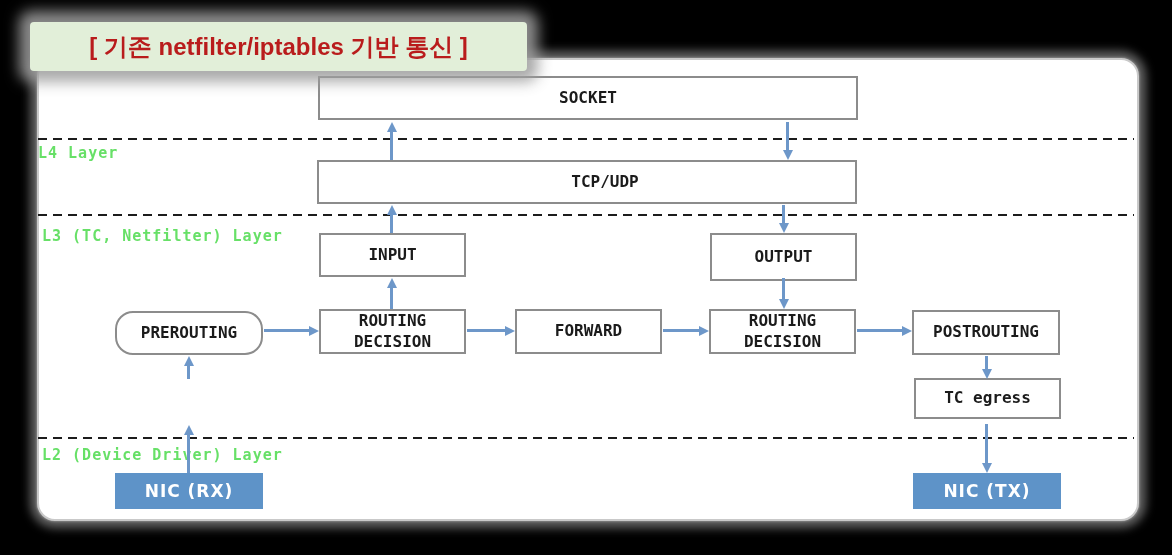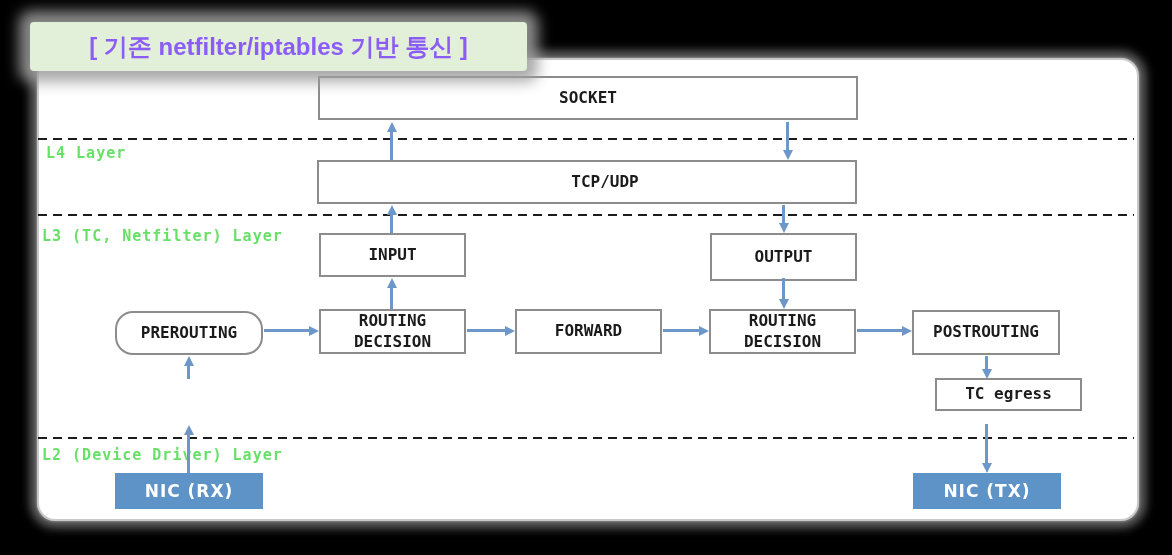--- a/index.html
+++ b/index.html
@@ -10,21 +10,21 @@
   .panel {
     position:absolute; left:37px; top:58px; width:1098px; height:459px;
     background:#fff; border-radius:18px; border:2px solid #c9c9c9;
     box-shadow:0 0 10px 7px rgba(150,150,150,0.65), 0 0 2px 1px rgba(120,120,120,0.8);
   }
   .title-box {
     position:absolute; left:30px; top:22px; width:497px; height:49px;
     background:var(--title-bg,#e2efd9); border-radius:4px;
     display:flex; align-items:center; justify-content:center;
     font-family:"Liberation Sans", sans-serif; font-weight:bold;
-    font-size:24px; color:#8b5cf6;
+    font-size:24px; color:#b91c1c;
     box-shadow:0 0 14px 11px rgba(158,158,158,0.88);
   }
   .node {
     position:absolute; background:#fff; border:2px solid #8c8c8c;
     display:flex; align-items:center; justify-content:center; text-align:center;
     font-weight:bold; font-size:16px; color:#1b1b1b; line-height:1.3;
     box-sizing:border-box;
   }
   .node.nic {
     background:var(--nic-fill,#5e93c8); border:none; color:#fff;
@@ -50,21 +50,21 @@
 <body>
 
 <div class="stage">
 
   <div class="panel"></div>
 
   <div class="dashline" style="top:138px;"></div>
   <div class="dashline" style="top:214px;"></div>
   <div class="dashline" style="top:437px;"></div>
 
-  <div class="layer-label" style="left:46px; top:144px;">L4 Layer</div>
+  <div class="layer-label" style="left:38px; top:144px;">L4 Layer</div>
   <div class="layer-label" style="left:42px; top:227px;">L3 (TC, Netfilter) Layer</div>
   <div class="layer-label" style="left:42px; top:446px;">L2 (Device Driver) Layer</div>
 
   <div class="node" style="left:318px; top:76px;  width:540px; height:44px;">
       <span>SOCKET</span>
     </div>
   <div class="node" style="left:317px; top:160px; width:540px; height:44px;padding-left:36px;">
       <span>TCP/UDP</span>
     </div>
   <div class="node" style="left:319px; top:233px; width:147px; height:44px;">
@@ -81,21 +81,21 @@
     </div>
   <div class="node" style="left:515px; top:309px; width:147px; height:45px;">
       <span>FORWARD</span>
     </div>
   <div class="node" style="left:709px; top:309px; width:147px; height:45px; padding:0 28px;">
       <span>ROUTING DECISION</span>
     </div>
   <div class="node" style="left:912px; top:310px; width:148px; height:45px;">
       <span>POSTROUTING</span>
     </div>
-  <div class="node" style="left:914px; top:378px; width:147px; height:33px;margin-left:21px;">
+  <div class="node" style="left:914px; top:378px; width:147px; height:41px;">
       <span>TC egress</span>
     </div>
   <div class="node nic" style="left:115px; top:473px; width:148px; height:36px;">
       <span>NIC (RX)</span>
     </div>
   <div class="node nic" style="left:913px; top:473px; width:148px; height:36px;">
       <span>NIC (TX)</span>
     </div>
 
   <div class="arrow-v" style="left:386px; top:122px; height:38px;">

